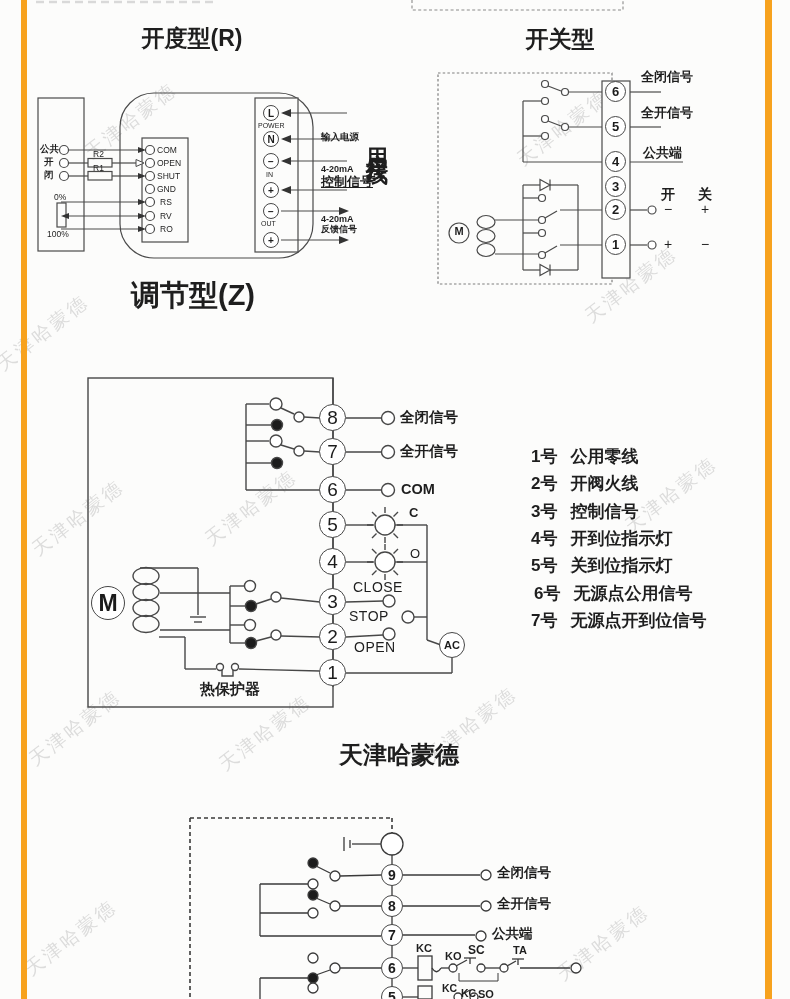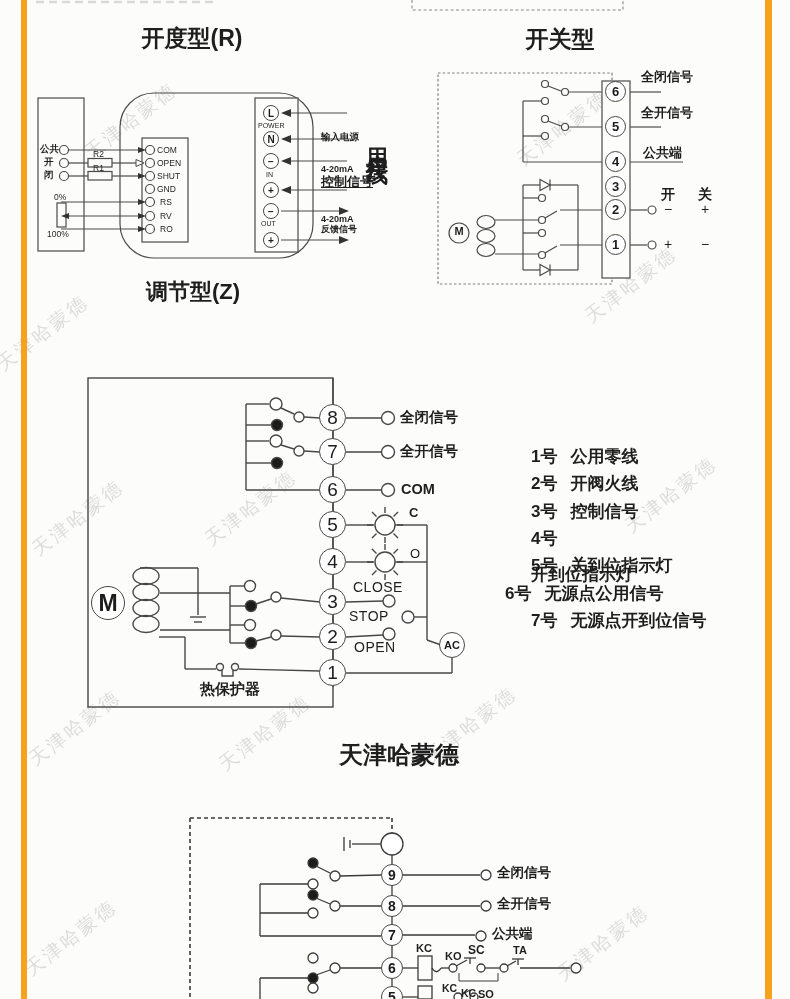--- a/index.html
+++ b/index.html
@@ -287,21 +287,21 @@
       <line x1="316" y1="975" x2="330" y2="970"></line>
       <circle cx="335" cy="968" r="5" fill="#fff"></circle>
       <line x1="340" y1="968" x2="381" y2="968"></line>
       <circle cx="313" cy="988" r="5" fill="#fff"></circle>
       <line x1="260" y1="978" x2="308" y2="978"></line>
       <line x1="260" y1="978" x2="260" y2="999"></line>
     </g>
   </svg>
 
   <div class="t c b" style="left:112px;top:26px;width:160px;font-size:23px;">开度型(R)</div>
-  <div class="t c b" style="left:113px;top:280px;width:160px;font-size:22px;">调节型(Z)</div>
+  <div class="t c b" style="left:113px;top:280px;width:160px;font-size:29px;">调节型(Z)</div>
   <div class="t sb" style="left:40px;top:144px;font-size:9.5px;">公共</div>
   <div class="t sb" style="left:44px;top:157px;font-size:9.5px;">开</div>
   <div class="t sb" style="left:44px;top:170px;font-size:9.5px;">闭</div>
   <div class="t" style="left:93px;top:150px;font-size:8.5px;">R2</div>
   <div class="t" style="left:93px;top:164px;font-size:8.5px;">R1</div>
   <div class="t" style="left:54px;top:192.5px;font-size:8.5px;">0%</div>
   <div class="t" style="left:47px;top:230px;font-size:8.5px;">100%</div>
   <div class="t" style="left:157px;top:146px;font-size:8.5px;">COM</div>
   <div class="t" style="left:157px;top:159px;font-size:8.5px;">OPEN</div>
   <div class="t" style="left:157px;top:172px;font-size:8.5px;">SHUT</div>
@@ -368,29 +368,29 @@
       <span>公用零线</span>
     </div>
   <div class="legend-row" style="left:531px;top:472px;">
       <span>2号</span>
       <span>开阀火线</span>
     </div>
   <div class="legend-row" style="left:531px;top:500px;">
       <span>3号</span>
       <span>控制信号</span>
     </div>
-  <div class="legend-row" style="left:531px;top:527px;flex-direction:column;">
+  <div class="legend-row" style="left:531px;top:527px;">
       <span>4号</span>
       <span>开到位指示灯</span>
     </div>
   <div class="legend-row" style="left:531px;top:554px;">
       <span>5号</span>
       <span>关到位指示灯</span>
     </div>
-  <div class="legend-row" style="left:505px;top:582px;justify-content:center;">
+  <div class="legend-row" style="left:534px;top:582px;justify-content:center;">
       <span>6号</span>
       <span>无源点公用信号</span>
     </div>
   <div class="legend-row" style="left:531px;top:609px;justify-content:center;">
       <span>7号</span>
       <span>无源点开到位信号</span>
     </div>
 
   <span class="term tm22" style="left:381px;top:864px;">9</span>
   <span class="term tm22" style="left:381px;top:895px;">8</span>

